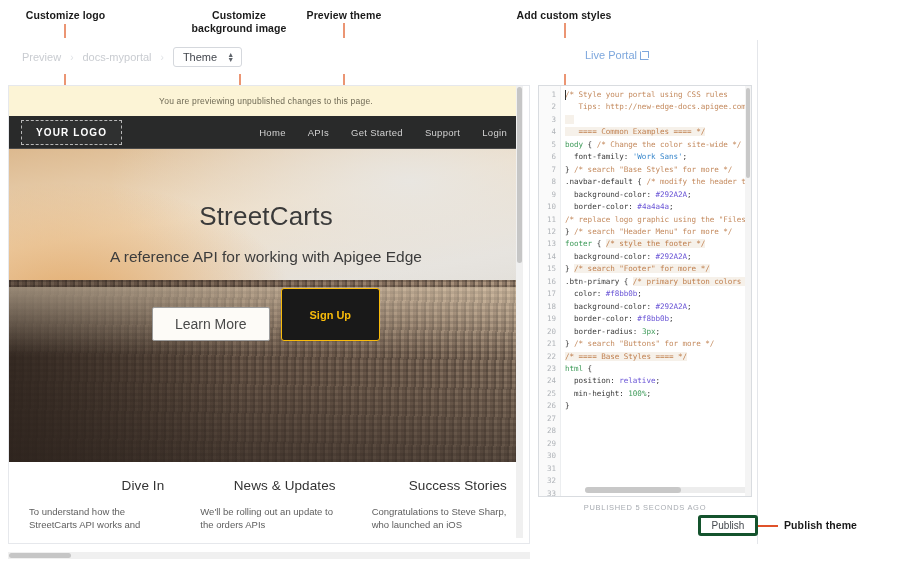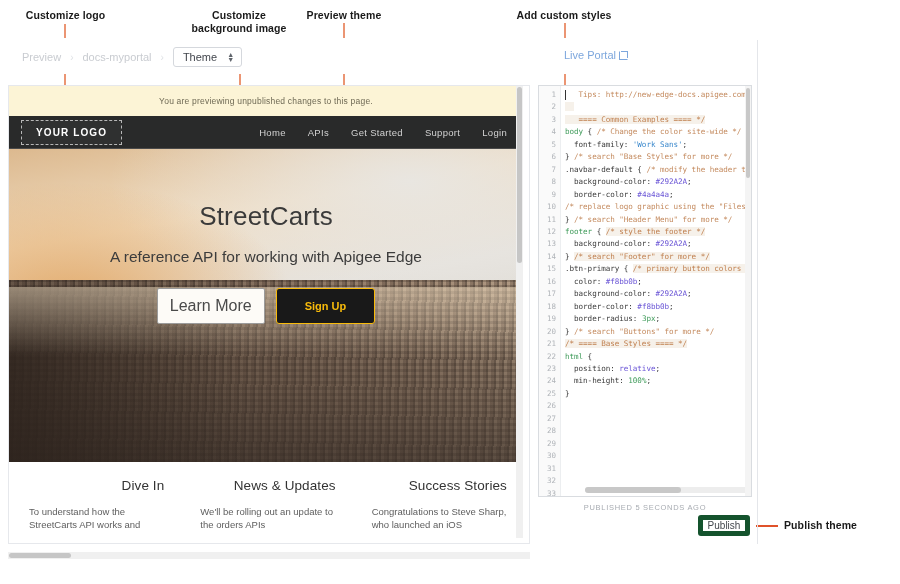--- a/index.html
+++ b/index.html
@@ -53,21 +53,21 @@
     border: 1px solid #d5d8dd; border-radius: 3px;
     background: #fff;
     padding: 3px 7px 3px 9px;
     font-size: 11px; color: #42464d;
     min-width: 54px; height: 20px;
   }
   .spin { display: inline-flex; flex-direction: column; line-height: 0; color: #5f646b; }
   .spin i { font-style: normal; font-size: 7px; line-height: 5px; }
 
   .live-portal {
-    position: absolute; left: 564px; top: 49px;
+    position: absolute; left: 585px; top: 49px;
     font-size: 11px; color: #7da7dd; text-decoration: none;
     display: inline-flex; align-items: center; gap: 3px;
   }
   .ext-ico { display: inline-block; width: 9px; height: 9px; position: relative; }
   .ext-ico:before {
     content: ""; position: absolute; left: 0; bottom: 0; width: 7px; height: 7px;
     border: 1px solid #7da7dd; border-top-color: transparent; border-right-color: transparent;
   }
   .ext-ico:after {
     content: ""; position: absolute; right: 0; top: 0; width: 6px; height: 6px;
@@ -158,21 +158,21 @@
   }
   .hero-sub {
     margin-top: 16px;
     font-size: 15.5px; color: #3c3c3c; font-weight: normal;
   }
   .hero-btns {
     margin-top: 22px; display: flex; justify-content: center; gap: 11px;
   }
   .btn-learn {
     background: #fdfbf7; color: #4a4a4a; border: 1px solid #9b9b9b;
-    font-size: 16px; padding: 8px 12px; border-radius: 2px;
+    font-size: 14px; padding: 8px 22px; border-radius: 2px; margin-top: 19px;
   }
   .btn-signup {
     background: #191919; color: #f8bb0b; border: 1px solid #f8bb0b;
     font-size: 11px; font-weight: bold; padding: 8px 28px; border-radius: 3px;
   }
 
   .cards {
     background: #fff; padding: 16px 0 0 0;
     display: flex;
   }
@@ -253,22 +253,22 @@
     background: #c8c8c8; border-radius: 3px; display: block;
   }
 
   .published-note {
     position: absolute; left: 538px; top: 503px; width: 214px;
     text-align: center;
     font-size: 7.5px; letter-spacing: .7px; color: #a8acb2;
   }
   .publish-btn {
     position: absolute; left: 698px; top: 515px;
-    width: 52px; height: 21px;
-    border: 5px solid #14532d; border-radius: 3px; background: #fff;
+    width: 60px; height: 21px;
+    border: 3px solid #14532d; border-radius: 3px; background: #fff;
     font-size: 10px; color: #44484e;
     display: flex; align-items: center; justify-content: center;
   }
 </style>
 </head>
 <body>
 
 <div class="page">
 
   <div class="callout" style="left:18px; top:9px; width:95px;">
@@ -411,20 +411,21 @@
       <div>28</div>
       <div>29</div>
       <div>30</div>
       <div>31</div>
       <div>32</div>
       <div>33</div>
     </div>
 
     <div class="code">
       <span class="caret"></span>
+      <div><span class="cm">/* Style your portal using CSS rules</span></div>
       <div><span class="cm">   Tips: http://new-edge-docs.apigee.com/</span></div>
       <div><span class="cm-hl">&nbsp;&nbsp;</span></div>
       <div><span class="cm-hl">   ==== Common Examples ==== */</span></div>
       <div><span></span></div>
       <div><span class="sel">body</span><span> { </span><span class="cm">/* Change the color site-wide */</span></div>
       <div><span class="prop">  font-family: </span><span class="val-str">'Work Sans'</span><span>;</span></div>
       <div><span>} </span><span class="cm">/* search "Base Styles" for more */</span></div>
       <div><span></span></div>
       <div><span>.navbar-default { </span><span class="cm">/* modify the header trea</span></div>
       <div><span class="prop">  background-color: </span><span class="val-hex">#292A2A</span><span>;</span></div>

